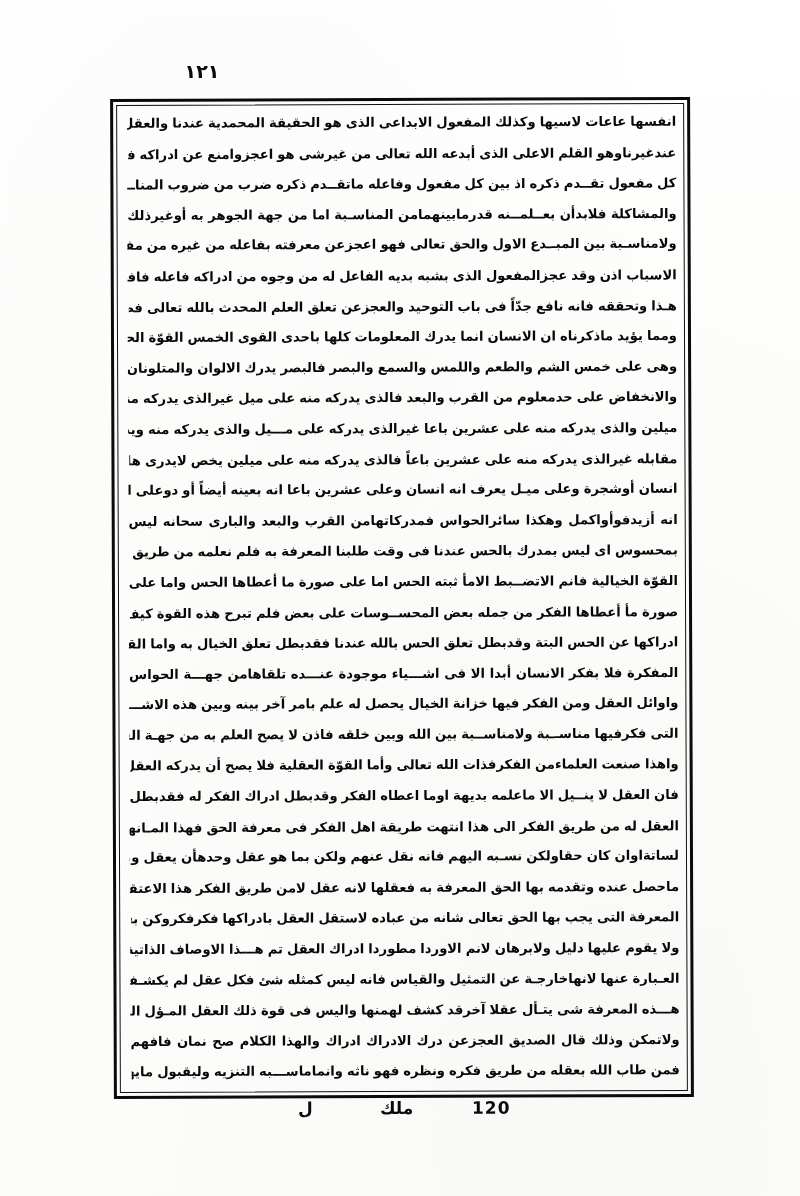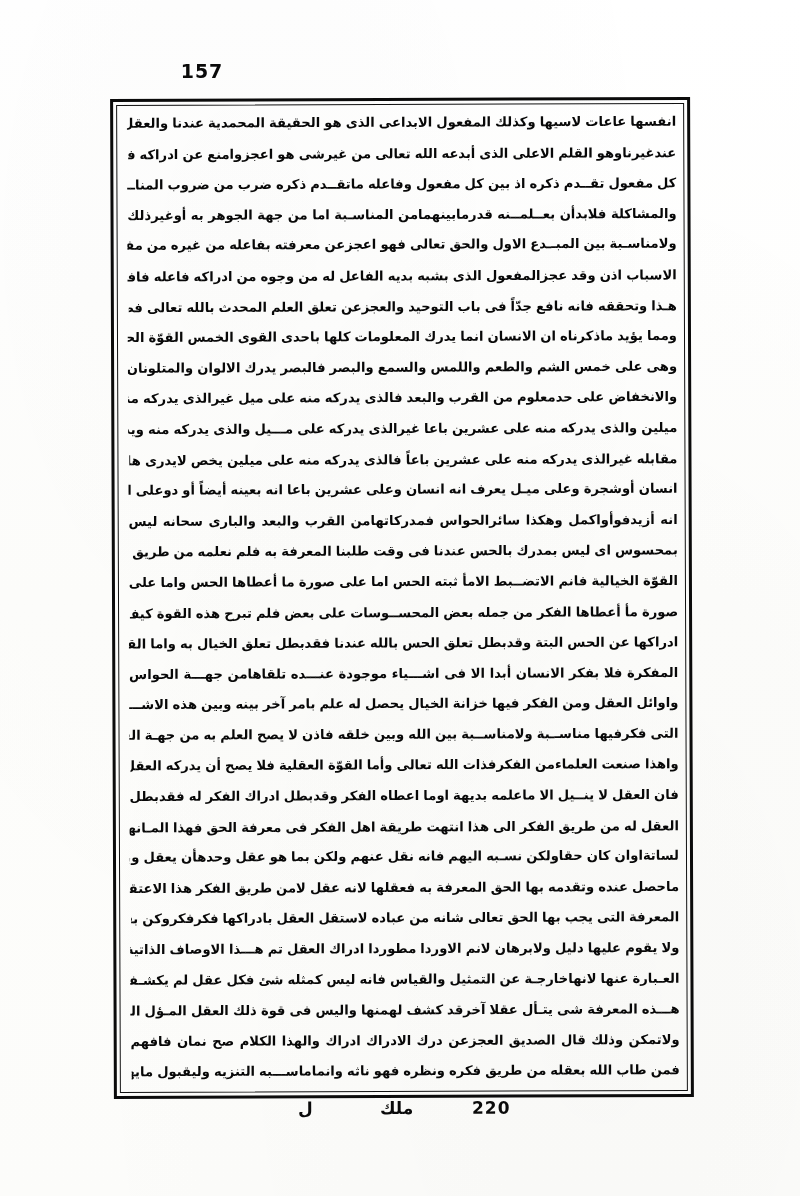--- a/index.html
+++ b/index.html
@@ -129,21 +129,21 @@
   .footer-word      { left: 268px; }
   .footer-number    { left: 360px; letter-spacing: 1px; }
 </style>
 </head>
 <body>
 
 <div class="page">
 
   <div class="paper-tone"></div>
 
-  <div class="folio-number">157</div>
+  <div class="folio-number">١٢١</div>
 
   <div class="frame-outer">
     <div class="frame-inner"></div>
   </div>
 
   <div class="text-block">
     <span class="line">انفسها عاعات لاسيها وكذلك المفعول الابداعى الذى هو الحقيقة المحمدية عندنا والعقل الاول</span>
     <span class="line">عندغيرناوهو القلم الاعلى الذى أبدعه الله تعالى من غيرشى هو اعجزوامنع عن ادراكه فاعله من</span>
     <span class="line">كل مفعول تقــدم ذكره اذ بين كل مفعول وفاعله ماتقــدم ذكره ضرب من ضروب المناـــبة</span>
     <span class="line">والمشاكلة فلابدأن بعــلمــنه قدرمابينهمامن المناسـبة اما من جهة الجوهر به أوغيرذلك</span>
@@ -174,16 +174,16 @@
     <span class="line">العـبارة عنها لانهاخارجـة عن التمثيل والقياس فانه ليس كمثله شئ فكل عقل لم يكشـفه من</span>
     <span class="line">هـــذه المعرفة شى يتـأل عقلا آخرقد كشف لهمنها واليس فى قوة ذلك العقل المـؤل العبارة عنها</span>
     <span class="line">ولاتمكن وذلك قال الصديق العجزعن درك الادراك ادراك والهذا الكلام صح نمان فافهم</span>
     <span class="line">فمن طاب الله بعقله من طريق فكره ونظره فهو ناثه وانماماســـبه التنزيه وليقبول مايهبه الله من</span>
     <span class="line">ذلك فافهم واما القوة الذاكرة فلا سبيل الى ادراكها الحق تعالى فانها انما انذ كرما كان العقل</span>
   </div>
 
   <div class="footer-marks">
     <span class="footer-catchword">ل</span>
     <span class="footer-word">ملك</span>
-    <span class="footer-number">220</span>
+    <span class="footer-number">120</span>
   </div>
 
 </div>
 
 </body></html>

